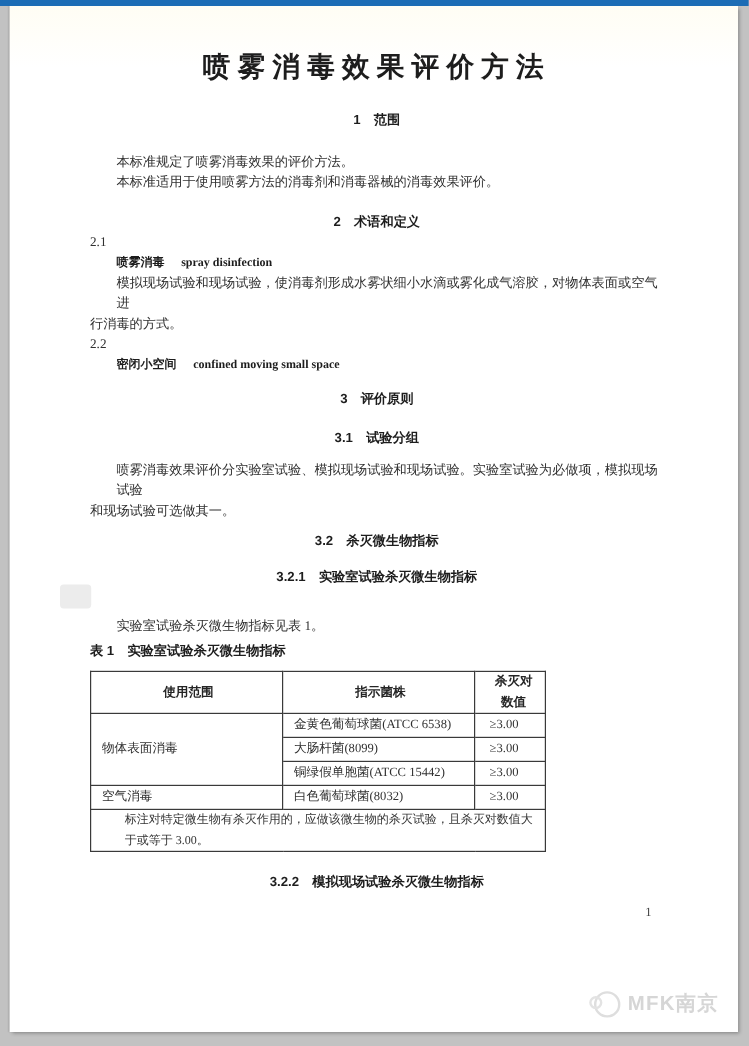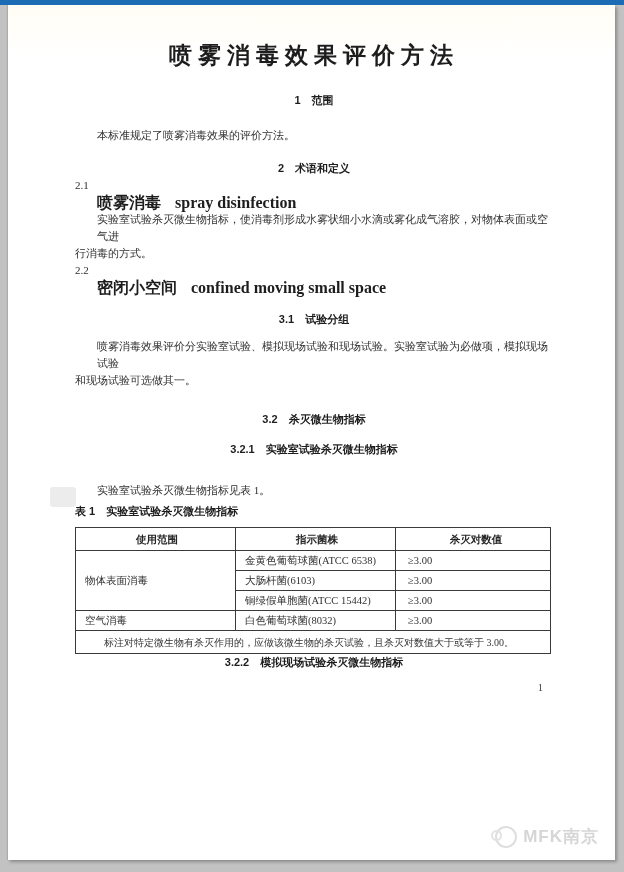--- a/index.html
+++ b/index.html
@@ -47,32 +47,32 @@
   .sec-h {
     font-family: "Liberation Sans", sans-serif;
     font-weight: bold;
     font-size: 11px;
     color: #1d1d1d;
     text-align: center;
   }
   .h1-level { margin-top: 28px; }
   .indent { padding-left: 22px; }
   .para { color: #303030; }
-  .term-line { font-weight: bold; font-family: "Liberation Sans", sans-serif; font-size: 16px; color:#1d1d1d; }
+  .term-line { font-weight: bold; font-family: "Liberation Sans", sans-serif; font-size: 10px; color:#1d1d1d; }
   .term-en { font-family: "Liberation Serif", serif; font-weight: bold; margin-left: 14px; }
   .tbl-caption {
     margin-top: 4px;
     font-family: "Liberation Sans", sans-serif;
     font-weight: bold;
     font-size: 11px;
     color: #1d1d1d;
   }
   table.t1 {
     margin-top: 7px;
-    width: 476px;
+    width: 380px;
     border-collapse: collapse;
     border: 1.5px solid #2e2e2e;
     font-size: 10.5px;
     color: #303030;
   }
   table.t1 th, table.t1 td {
     border: 1px solid #3a3a3a;
     padding: 0 6px;
     height: 20px;
     font-weight: normal;
@@ -142,41 +142,43 @@
 <div class="page">
   <div class="scan-smudge"></div>
 
   <div class="content">
 
 
     <div class="doc-title">喷雾消毒效果评价方法</div>
 
     <div class="sec-h h1-level">1　范围</div>
     <div class="para indent" style="margin-top:18px;">本标准规定了喷雾消毒效果的评价方法。</div>
+    <div class="para indent">本标准适用于使用喷雾方法的消毒剂和消毒器械的消毒效果评价。</div>
 
     <div class="sec-h" style="margin-top:16px;">2　术语和定义</div>
 
     <div class="para">2.1</div>
     <div class="term-line indent">
       <span>喷雾消毒</span><span class="term-en">spray disinfection</span>
     </div>
-    <div class="para indent">实验室试验杀灭微生物指标，使消毒剂形成水雾状细小水滴或雾化成气溶胶，对物体表面或空气进</div>
+    <div class="para indent">模拟现场试验和现场试验，使消毒剂形成水雾状细小水滴或雾化成气溶胶，对物体表面或空气进</div>
     <div class="para">行消毒的方式。</div>
 
     <div class="para">2.2</div>
     <div class="term-line indent">
       <span>密闭小空间</span><span class="term-en">confined moving small space</span>
     </div>
 
+    <div class="sec-h" style="margin-top:12px;">3　评价原则</div>
 
     <div class="sec-h" style="margin-top:15px;">3.1　试验分组</div>
     <div class="para indent" style="margin-top:10px;">喷雾消毒效果评价分实验室试验、模拟现场试验和现场试验。实验室试验为必做项，模拟现场试验</div>
     <div class="para">和现场试验可选做其一。</div>
 
-    <div class="sec-h" style="margin-top:22px;">3.2　杀灭微生物指标</div>
+    <div class="sec-h" style="margin-top:8px;">3.2　杀灭微生物指标</div>
 
     <div class="sec-h" style="margin-top:13px;">3.2.1　实验室试验杀灭微生物指标</div>
     <div class="para indent" style="margin-top:24px;">实验室试验杀灭微生物指标见表 1。</div>
 
     <div class="tbl-caption">表 1　实验室试验杀灭微生物指标</div>
 
     <table class="t1">
       <thead>
         <tr>
           <th class="col-scope">使用范围</th>
@@ -184,39 +186,39 @@
           <th class="col-value">杀灭对数值</th>
         </tr>
       </thead>
       <tbody>
         <tr>
           <td class="col-scope" rowspan="3">物体表面消毒</td>
           <td class="col-strain">金黄色葡萄球菌(ATCC 6538)</td>
           <td class="col-value">≥3.00</td>
         </tr>
         <tr>
-          <td class="col-strain">大肠杆菌(6103)</td>
+          <td class="col-strain">大肠杆菌(8099)</td>
           <td class="col-value">≥3.00</td>
         </tr>
         <tr>
           <td class="col-strain">铜绿假单胞菌(ATCC 15442)</td>
           <td class="col-value">≥3.00</td>
         </tr>
         <tr>
           <td class="col-scope">空气消毒</td>
           <td class="col-strain">白色葡萄球菌(8032)</td>
           <td class="col-value">≥3.00</td>
         </tr>
         <tr>
           <td class="note-cell" colspan="3">标注对特定微生物有杀灭作用的，应做该微生物的杀灭试验，且杀灭对数值大于或等于 3.00。</td>
         </tr>
       </tbody>
     </table>
 
-    <div class="sec-h" style="margin-top:0;">3.2.2　模拟现场试验杀灭微生物指标</div>
+    <div class="sec-h" style="margin-top:17px;">3.2.2　模拟现场试验杀灭微生物指标</div>
 
     <div class="page-num">1</div>
   </div>
 
   <div class="watermark">
     <span class="wm-logo"></span>
     <span>MFK南京</span>
   </div>
 </div>
 

